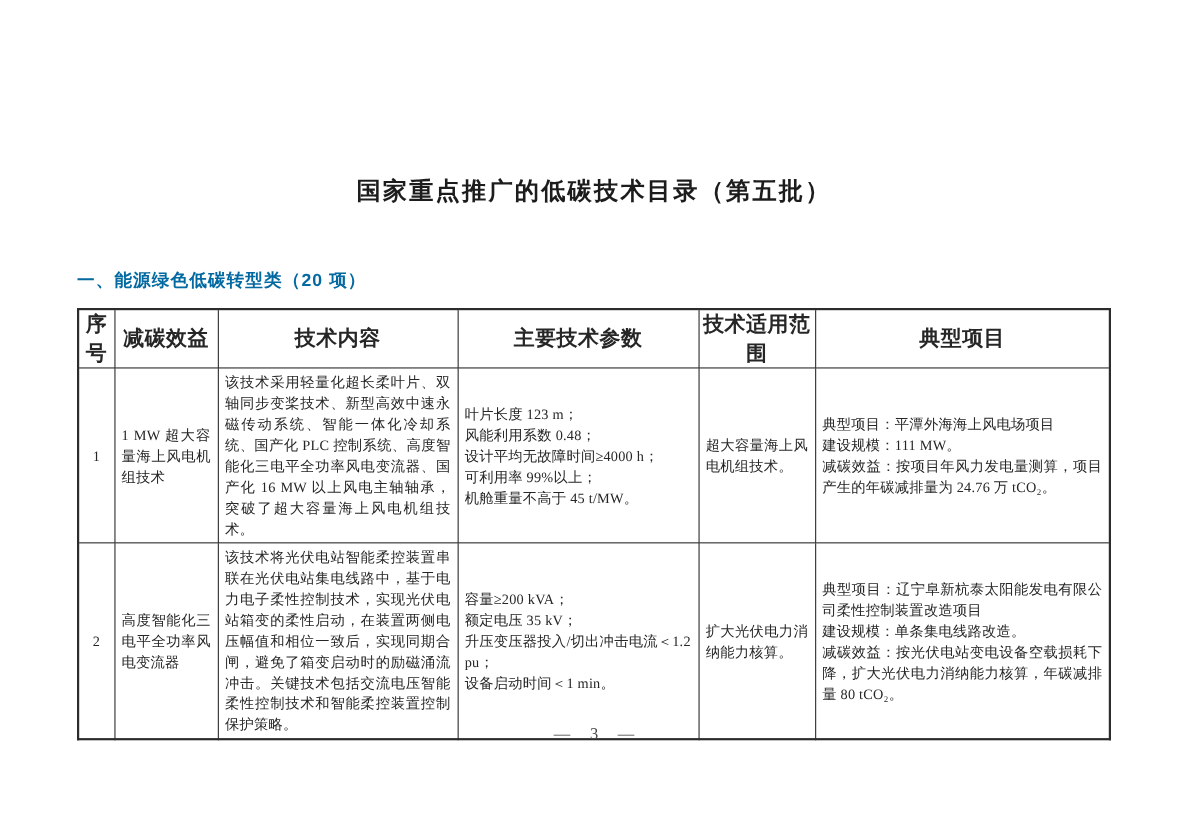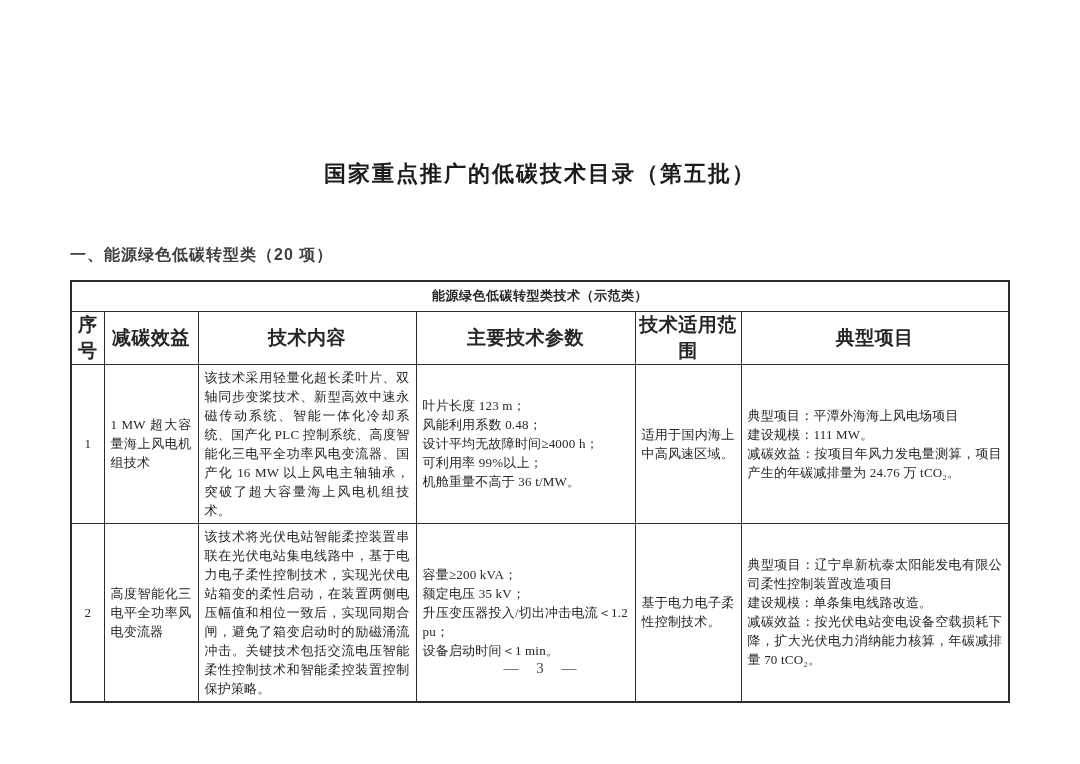--- a/index.html
+++ b/index.html
@@ -28,21 +28,21 @@
     color: #1c1c1c;
   }
   .section-heading {
     position: absolute;
     top: 245px;
     left: 70px;
     font-family: "Liberation Sans", "DejaVu Sans", sans-serif;
     font-size: 16px;
     font-weight: 700;
     letter-spacing: 1px;
-    color: #404040;
+    color: #0369a1;
   }
   table.catalog-table {
     position: absolute;
     top: 280px;
     left: 70px;
     width: 938px;
     border-collapse: collapse;
     table-layout: fixed;
     border: 2px solid #2c2c2c;
   }
@@ -107,58 +107,55 @@
   <table class="catalog-table">
     <colgroup>
       <col style="width:33px">
       <col style="width:94px">
       <col style="width:218px">
       <col style="width:219px">
       <col style="width:106px">
       <col style="width:268px">
     </colgroup>
     <thead>
-      <tr>
-        <th class="caption-cell" colspan="6">能源绿色低碳转型类技术（示范类）</th>
-      </tr>
       <tr class="col-headers">
         <th>序号</th>
         <th>减碳效益</th>
         <th>技术内容</th>
         <th>主要技术参数</th>
         <th>技术适用范围</th>
         <th>典型项目</th>
       </tr>
     </thead>
     <tbody>
       <tr class="row-1">
         <td class="c-no">1</td>
         <td class="c-name">1 MW 超大容量海上风电机组技术</td>
         <td class="c-content">该技术采用轻量化超长柔叶片、双轴同步变桨技术、新型高效中速永磁传动系统、智能一体化冷却系统、国产化 PLC 控制系统、高度智能化三电平全功率风电变流器、国产化 16 MW 以上风电主轴轴承，突破了超大容量海上风电机组技术。</td>
         <td class="c-params preline">叶片长度 123 m；
 风能利用系数 0.48；
 设计平均无故障时间≥4000 h；
 可利用率 99%以上；
-机舱重量不高于 36 t/MW。</td>
-        <td class="c-scope">适用于国内海上中高风速区域。</td>
+机舱重量不高于 45 t/MW。</td>
+        <td class="c-scope">超大容量海上风电机组技术。</td>
         <td class="c-project preline">典型项目：平潭外海海上风电场项目
 建设规模：111 MW。
 减碳效益：按项目年风力发电量测算，项目产生的年碳减排量为 24.76 万 tCO₂。</td>
       </tr>
       <tr class="row-2">
         <td class="c-no">2</td>
         <td class="c-name">高度智能化三电平全功率风电变流器</td>
         <td class="c-content">该技术将光伏电站智能柔控装置串联在光伏电站集电线路中，基于电力电子柔性控制技术，实现光伏电站箱变的柔性启动，在装置两侧电压幅值和相位一致后，实现同期合闸，避免了箱变启动时的励磁涌流冲击。关键技术包括交流电压智能柔性控制技术和智能柔控装置控制保护策略。</td>
         <td class="c-params preline">容量≥200 kVA；
 额定电压 35 kV；
 升压变压器投入/切出冲击电流＜1.2 pu；
 设备启动时间＜1 min。</td>
-        <td class="c-scope">基于电力电子柔性控制技术。</td>
+        <td class="c-scope">扩大光伏电力消纳能力核算。</td>
         <td class="c-project preline">典型项目：辽宁阜新杭泰太阳能发电有限公司柔性控制装置改造项目
 建设规模：单条集电线路改造。
-减碳效益：按光伏电站变电设备空载损耗下降，扩大光伏电力消纳能力核算，年碳减排量 70 tCO₂。</td>
+减碳效益：按光伏电站变电设备空载损耗下降，扩大光伏电力消纳能力核算，年碳减排量 80 tCO₂。</td>
       </tr>
     </tbody>
   </table>
 
   <div class="page-number">— 3 —</div>
 
 </div>
 
 </body></html>

